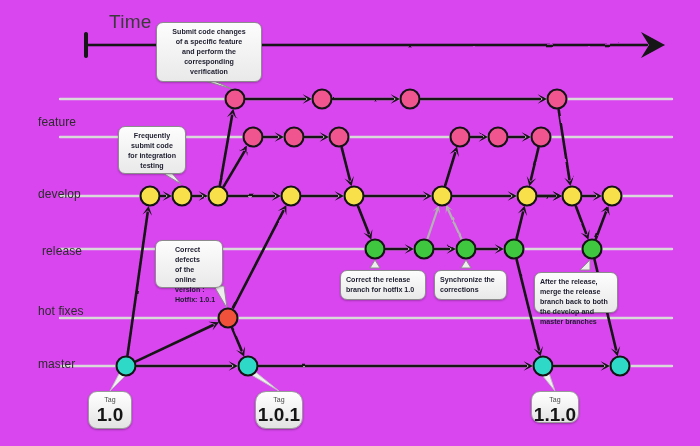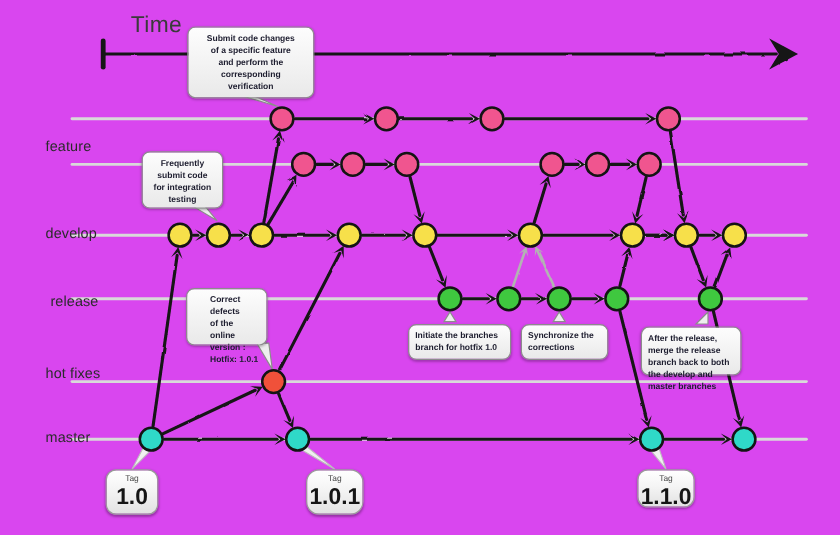--- a/index.html
+++ b/index.html
@@ -381,21 +381,21 @@
 
   <div id="overlay">
       <div class="lane-label" style="left: 38px; top: 115px;">feature</div>
       <div class="lane-label" style="left: 38px; top: 187px;">develop</div>
       <div class="lane-label" style="left: 42px; top: 244px;">release</div>
       <div class="lane-label" style="left: 38px; top: 304px;">hot fixes</div>
       <div class="lane-label" style="left: 38px; top: 357px;">master</div>
       <div class="callout" style="left: 156px; top: 22px; width: 106px; height: 60px;"><span>Submit code changes</span><br><span>of a specific feature</span><br><span>and perform the</span><br><span>corresponding</span><br><span>verification</span></div>
       <div class="callout" style="left: 118px; top: 126px; width: 68px; height: 48px;"><span>Frequently</span><br><span>submit code</span><br><span>for integration</span><br><span>testing</span></div>
       <div class="callout left-align" style="left: 155px; top: 240px; width: 68px; height: 48px; padding-left: 19px;"><span>Correct defects</span><br><span>of the online</span><br><span>version :</span><br><span>Hotfix: 1.0.1</span></div>
-      <div class="callout left-align" style="left: 340px; top: 270px; width: 86px; height: 30px;"><span>Initiate the branches</span><br><span>branch for hotfix 1.0</span></div>
+      <div class="callout left-align" style="left: 340px; top: 270px; width: 86px; height: 30px;"><span>Correct the release</span><br><span>branch for hotfix 1.0</span></div>
       <div class="callout left-align" style="left: 434px; top: 270px; width: 73px; height: 30px;"><span>Synchronize the</span><br><span>corrections</span></div>
       <div class="callout left-align" style="left: 534px; top: 272px; width: 84px; height: 41px;"><span>After the release,</span><br><span>merge the release</span><br><span>branch back to both</span><br><span>the develop and</span><br><span>master branches</span></div>
       <div class="tag-box" style="left: 88px; top: 391px; width: 44px; height: 38px;">
         <span class="tag-word">Tag</span>
         <span class="tag-ver">1.0</span>
       </div>
       <div class="tag-box" style="left: 255px; top: 391px; width: 48px; height: 38px; border-radius: 11px;">
         <span class="tag-word">Tag</span>
         <span class="tag-ver">1.0.1</span>
       </div>

